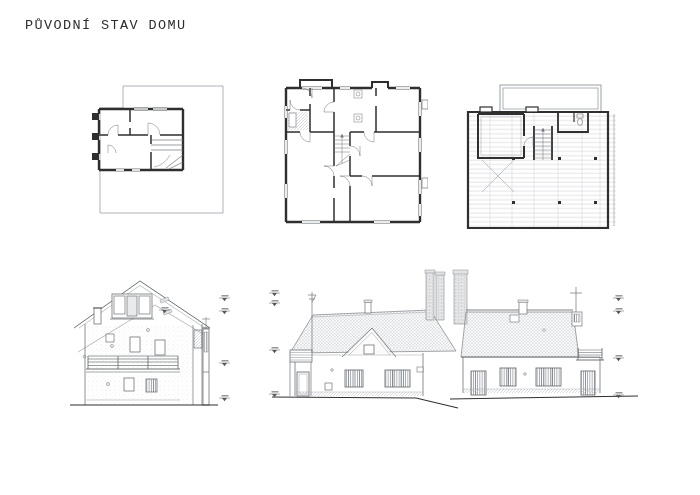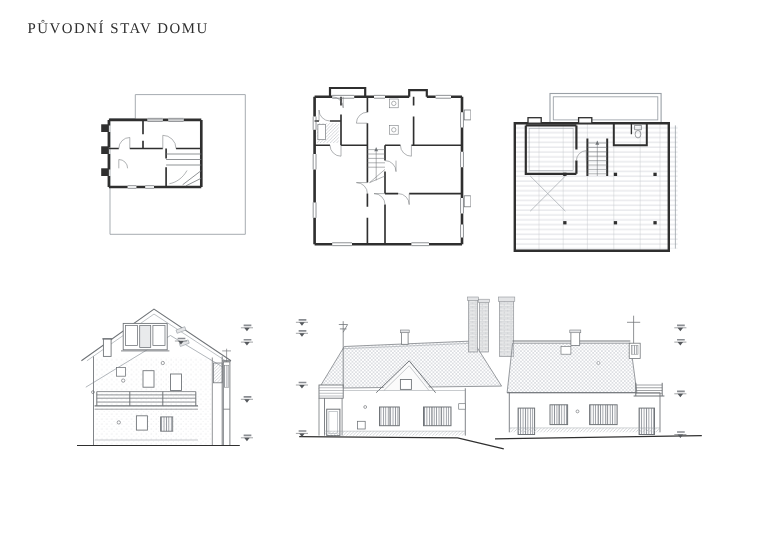--- a/index.html
+++ b/index.html
@@ -1,17 +1,17 @@
 <!DOCTYPE html>
 <html style="--wall-ink: #2f2f2f; --line-medium: #6f7377; --line-light: #9aa0a6; --hatch-light: #c7cad0; --brick-fill: #eceded; --background: #ffffff;"><head>
 <meta charset="utf-8">
 <style>
   html,body{margin:0;padding:0;background:#ffffff;}
   .sheet{position:relative;width:648px;height:495px;background:var(--background,#ffffff);
-         font-family:Liberation Serif, serif;overflow:hidden;}
+         font-family:Liberation Mono, monospace;overflow:hidden;}
   .title{position:absolute;left:25px;top:18px;font-size:13.5px;letter-spacing:1.4px;
          color:#2d2d2d;font-weight:400;white-space:nowrap;}
   .fig{position:absolute;}
   svg{display:block;}
   .ink{stroke:var(--wall-ink,#2f2f2f);}
   .med{stroke:var(--line-medium,#6f7377);}
   .lt{stroke:var(--line-light,#9aa0a6);}
 </style>
 </head>
 <body>

